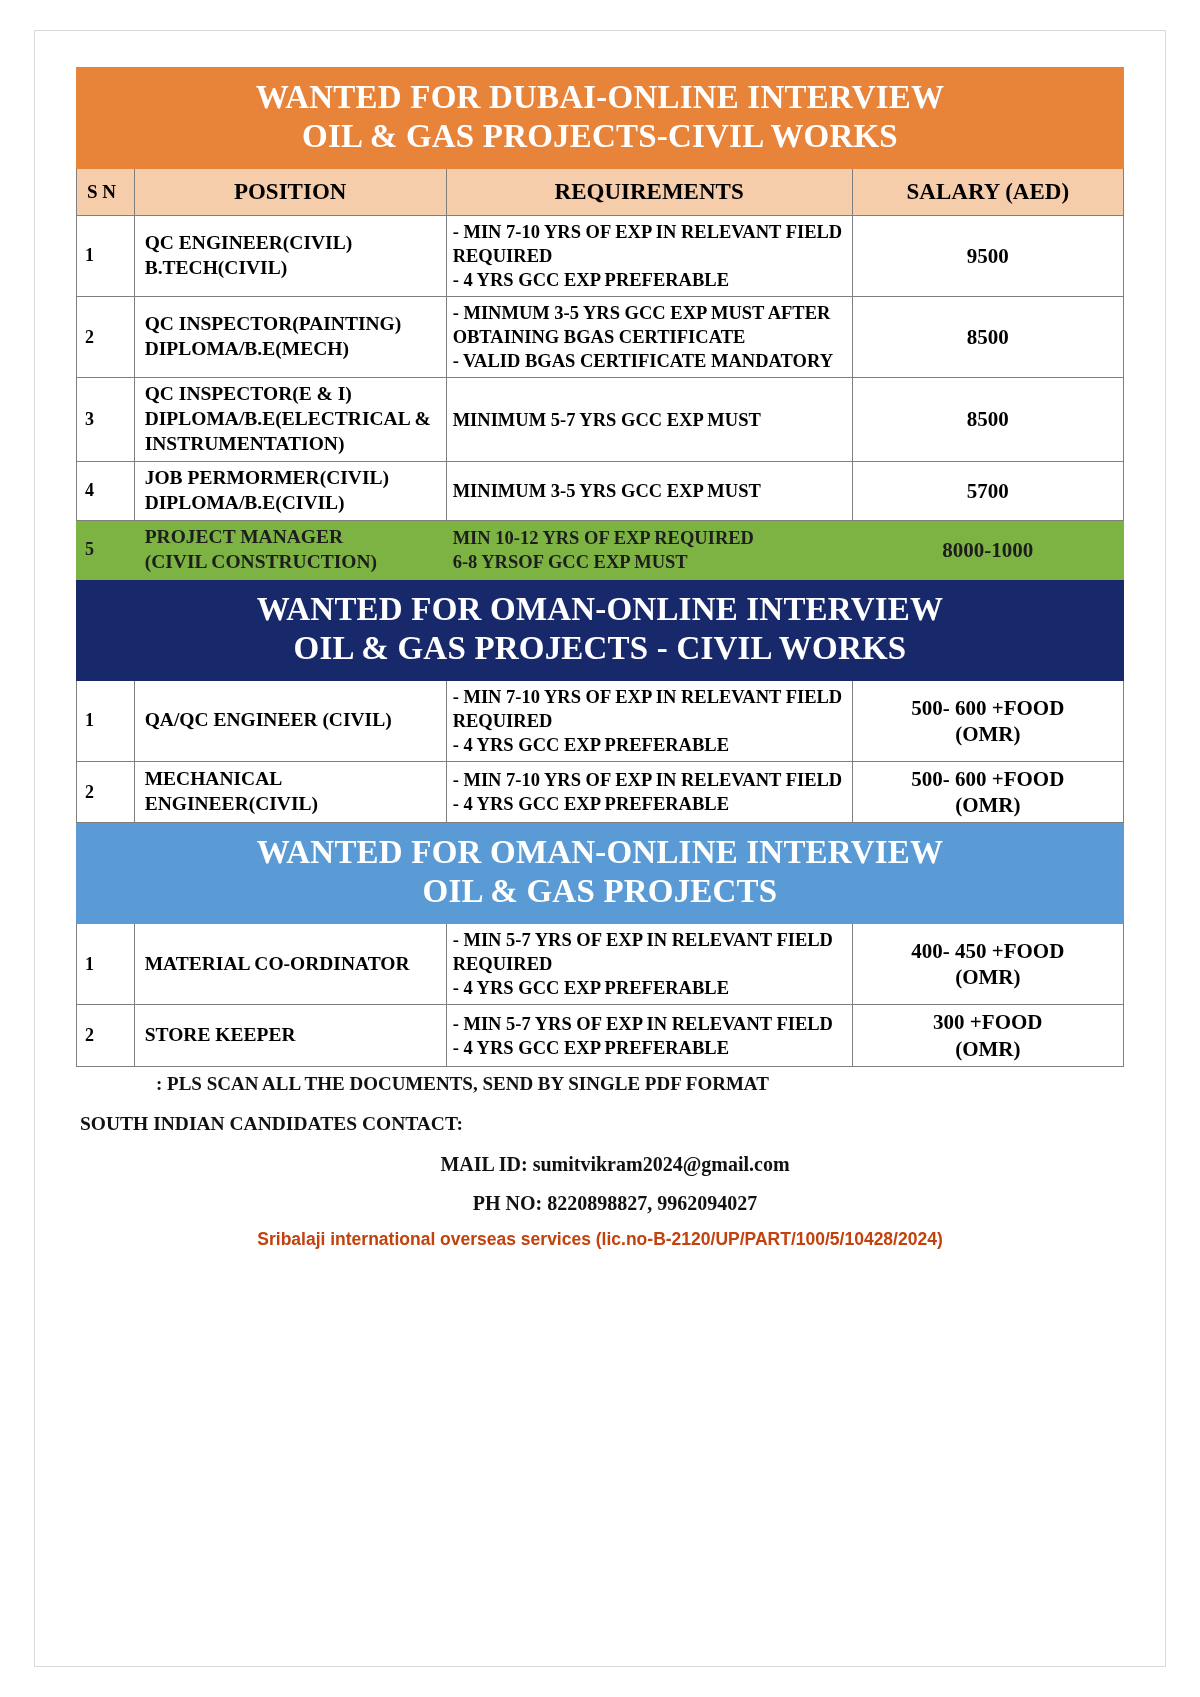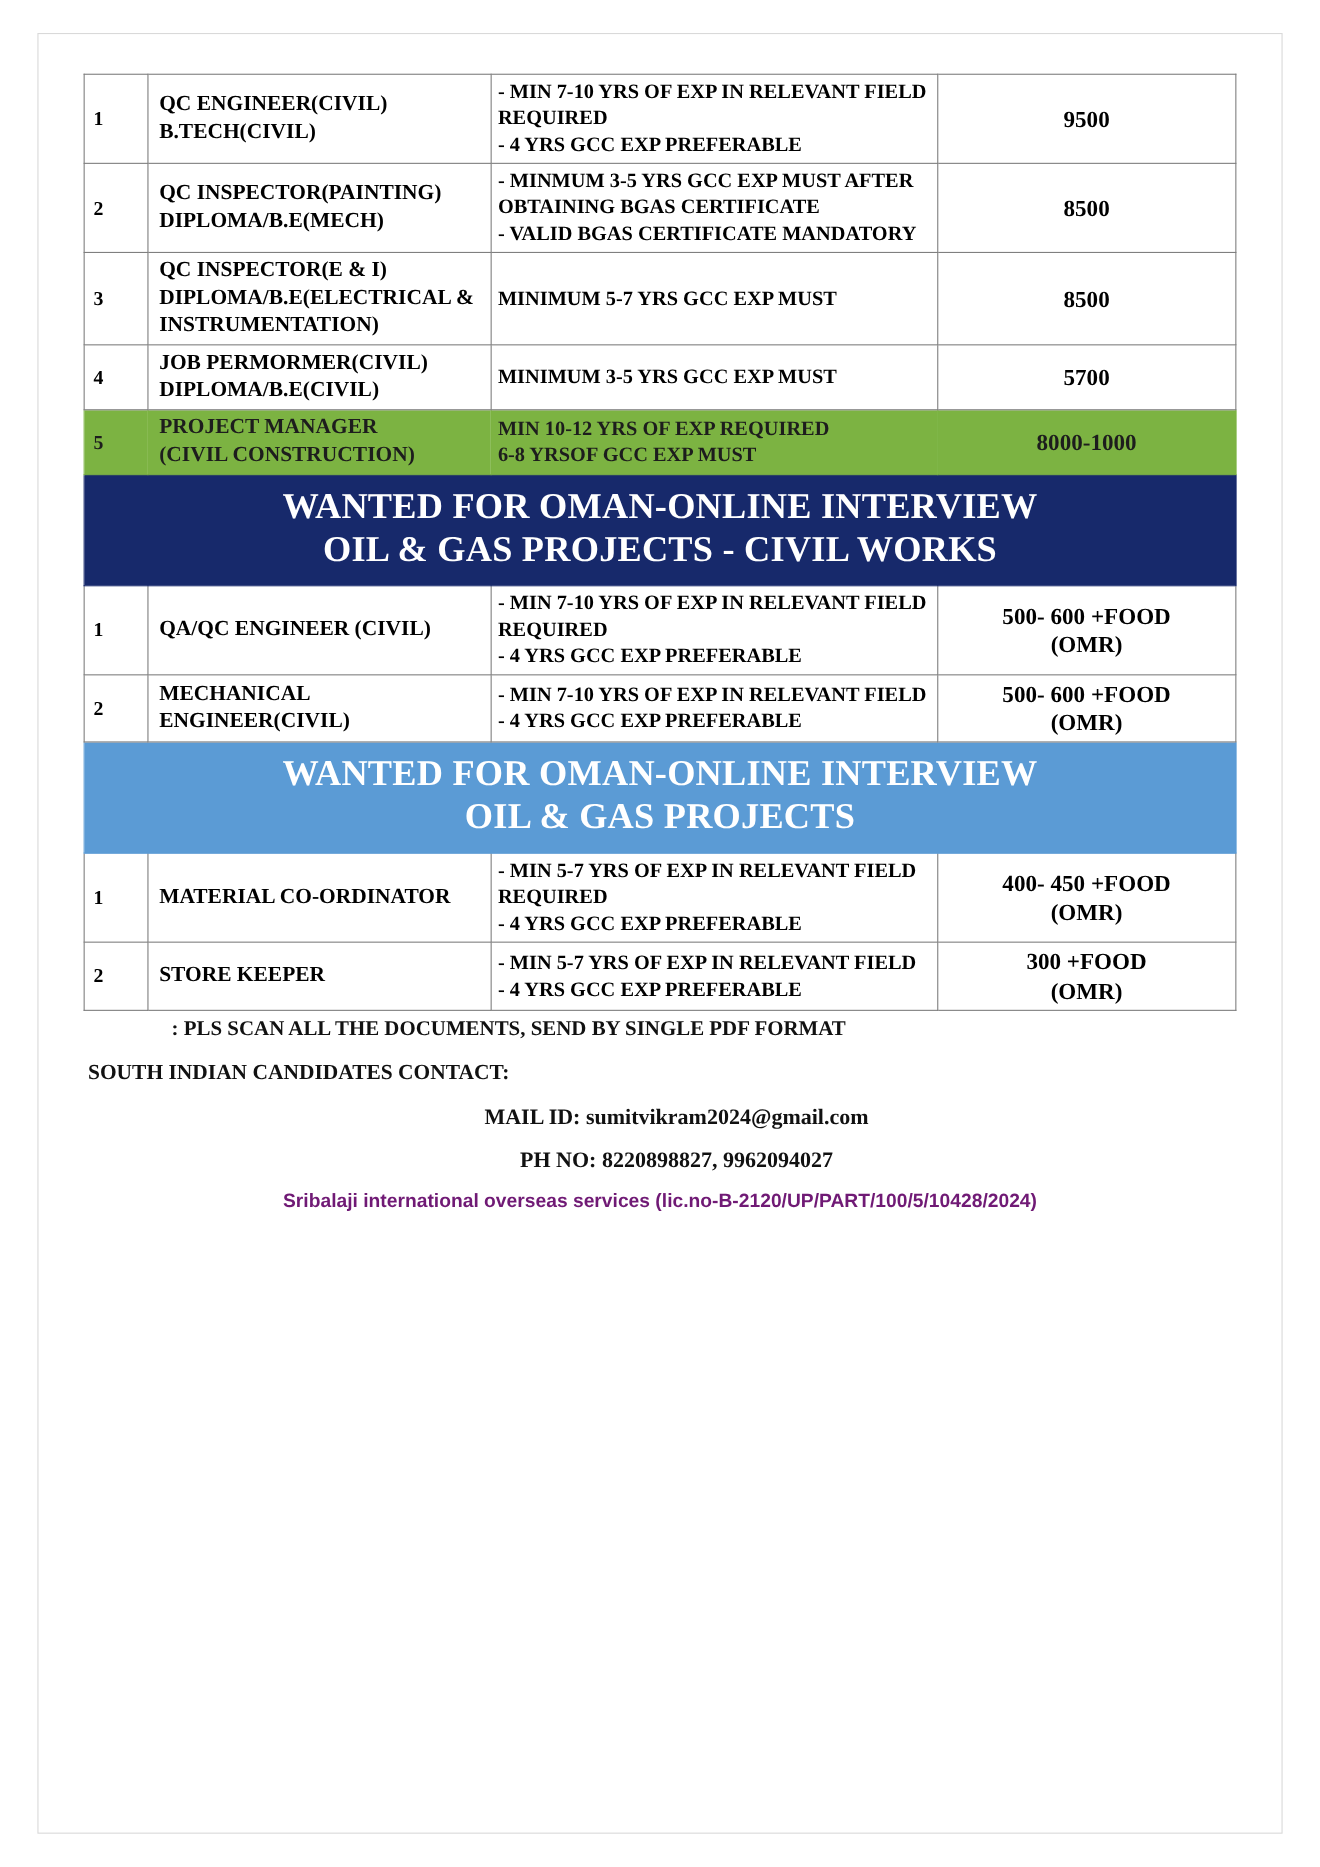--- a/index.html
+++ b/index.html
@@ -141,40 +141,52 @@
   }
   .notes .n-phone {
     font-size: 20px;
     text-align: center;
     padding-left: 30px;
     margin-bottom: 14px;
   }
   .notes .n-agency {
     font-size: 17.5px;
     text-align: center;
-    color: #701a75;
+    color: #c2410c;
     font-family: "Liberation Sans", sans-serif;
     font-weight: bold;
   }
 </style>
 </head>
 <body>
 
 <div class="page">
   <div class="sheet">
 
     <table class="flyer">
       <colgroup>
         <col class="c-sn">
           <col class="c-pos">
           <col class="c-req">
           <col class="c-sal">
       </colgroup>
       <tbody>
 
+        <tr>
+          <td class="banner banner-dubai" colspan="4">
+            <span class="l1">WANTED FOR DUBAI-ONLINE INTERVIEW</span>
+            <span class="l2">OIL &amp; GAS PROJECTS-CIVIL WORKS</span>
+          </td>
+        </tr>
+        <tr class="hdr">
+          <td class="sn">S N</td>
+          <td>POSITION</td>
+          <td>REQUIREMENTS</td>
+          <td>SALARY (AED)</td>
+        </tr>
 
         <tr>
           <td class="sn-cell">1</td>
           <td class="pos-cell">QC ENGINEER(CIVIL)<br>B.TECH(CIVIL)</td>
           <td class="req-cell">- MIN 7-10 YRS OF EXP IN RELEVANT FIELD REQUIRED<br>- 4 YRS GCC EXP PREFERABLE</td>
           <td class="sal-cell">9500</td>
         </tr>
         <tr>
           <td class="sn-cell">2</td>
           <td class="pos-cell">QC  INSPECTOR(PAINTING)<br>DIPLOMA/B.E(MECH)</td>

